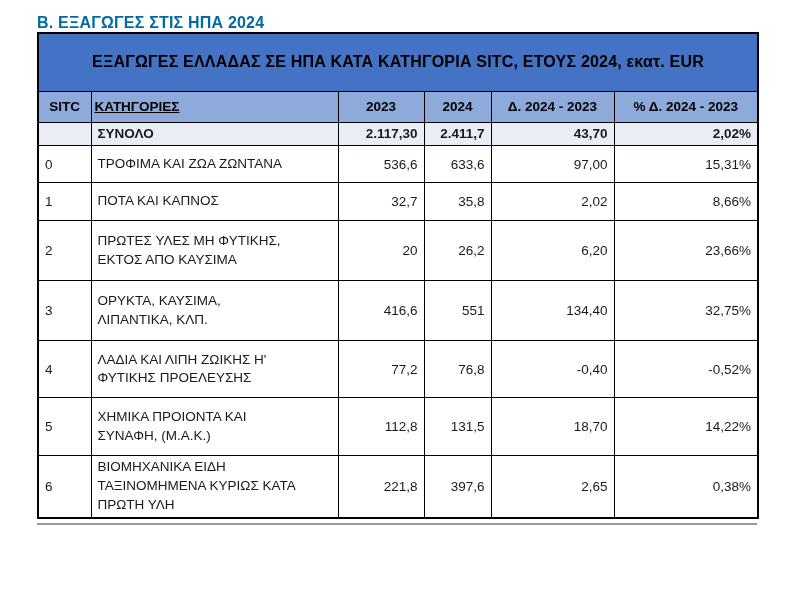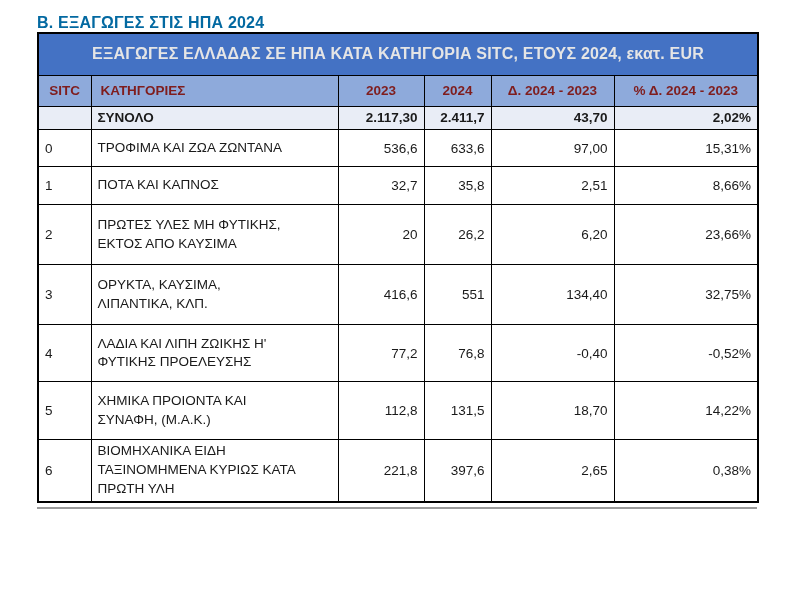--- a/index.html
+++ b/index.html
@@ -29,29 +29,29 @@
   table.exports {
     width: 720px; border-collapse: collapse; table-layout: fixed;
     border: 2px solid var(--border-color);
   }
   table.exports th, table.exports td {
     border: 1px solid var(--border-color);
     font-size: 13.5px; vertical-align: middle;
     padding: 2px 6px;
   }
   tr.caption-row th {
-    background: var(--caption-bg); color: #e5e5e5;
+    background: var(--caption-bg); color: #000000;
     font-size: 16px; font-weight: bold; text-align: center;
-    height: 42px; letter-spacing: 0.2px;
+    height: 58px; letter-spacing: 0.2px;
   }
   tr.colhead-row th {
-    background: var(--colhead-bg); color: #7f1d1d;
+    background: var(--colhead-bg); color: #000000;
     font-weight: bold; height: 31px; text-align: center;
   }
-  tr.colhead-row th.cat-h { text-align: left; padding-left: 9px; }
+  tr.colhead-row th.cat-h { text-align: left; padding-left: 3px; text-decoration: underline; }
   tr.total-row td {
     background: var(--total-bg); font-weight: bold; height: 19px;
   }
   td.sitc { text-align: left; padding-left: 14px; }
   td.cat  { text-align: left; padding-left: 9px; padding-right: 8px;
             white-space: pre-line; line-height: 1.4; }
   td.num  { text-align: right; }
   .cut-line {
     width: 720px; height: 0;
     border-top: 2px solid #9a9a9a;
@@ -104,21 +104,21 @@
         <td class="num">536,6</td>
         <td class="num">633,6</td>
         <td class="num">97,00</td>
         <td class="num">15,31%</td>
       </tr>
       <tr style="height:38px">
         <td class="sitc">1</td>
         <td class="cat">ΠΟΤΑ ΚΑΙ ΚΑΠΝΟΣ</td>
         <td class="num">32,7</td>
         <td class="num">35,8</td>
-        <td class="num">2,51</td>
+        <td class="num">2,02</td>
         <td class="num">8,66%</td>
       </tr>
       <tr style="height:60px">
         <td class="sitc">2</td>
         <td class="cat">ΠΡΩΤΕΣ ΥΛΕΣ ΜΗ ΦΥΤΙΚΗΣ,
 ΕΚΤΟΣ ΑΠΟ ΚΑΥΣΙΜΑ</td>
         <td class="num">20</td>
         <td class="num">26,2</td>
         <td class="num">6,20</td>
         <td class="num">23,66%</td>

